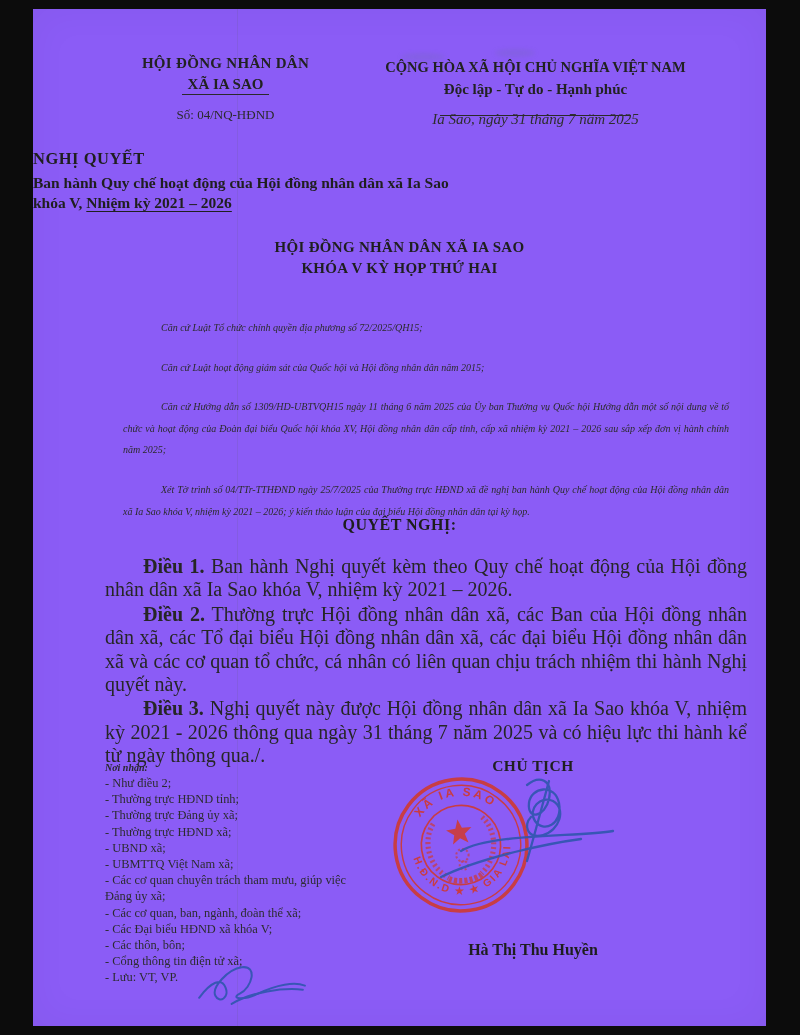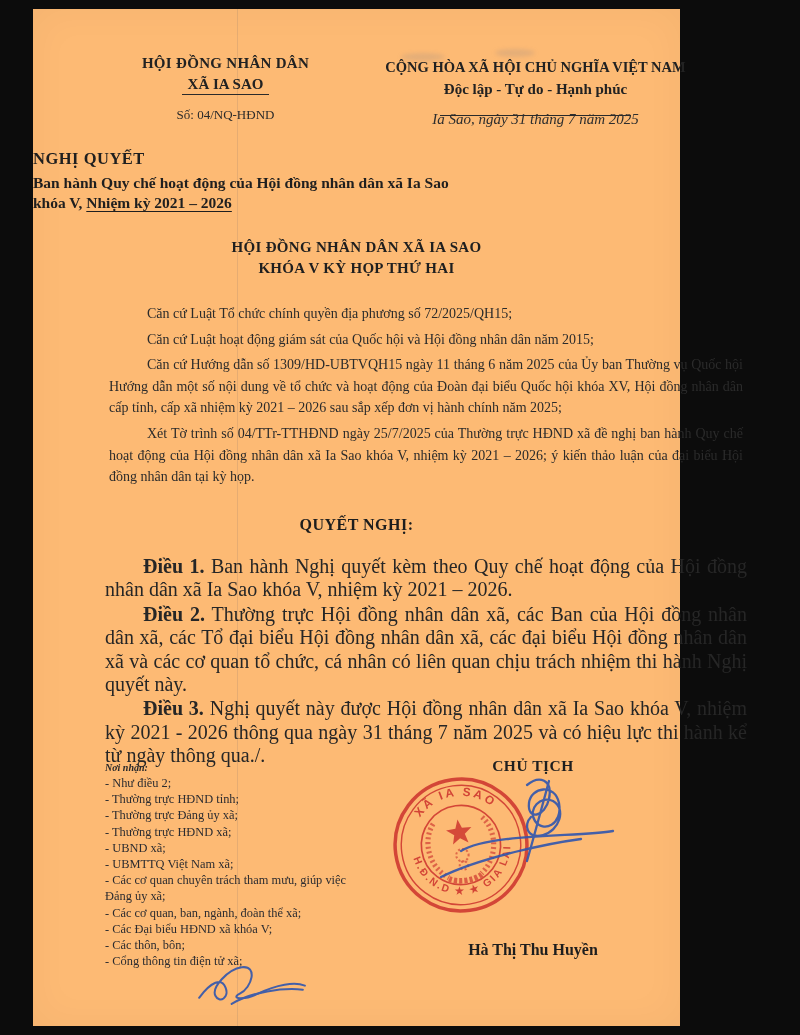--- a/index.html
+++ b/index.html
@@ -3,22 +3,22 @@
 <meta charset="utf-8">
 <style>
   html,body{margin:0;padding:0;}
   body{
     width:800px;height:1035px;position:relative;overflow:hidden;
     background:#0c0c0c;
     font-family:"Liberation Serif","DejaVu Serif",serif;
     color:#2d2d2d;
   }
   .paper{
-    position:absolute;left:33px;top:9px;width:647px;height:1017px;
-    background:#fdba74;
+    position:absolute;left:33px;top:9px;width:733px;height:1017px;
+    background:#8b5cf6;
     box-shadow:inset 0 0 40px rgba(0,0,0,0.04);
   }
   .fold-line{
     position:absolute;left:204px;top:0;width:1px;height:100%;
     background:rgba(90,95,105,0.14);
   }
   .smudge{position:absolute;background:rgba(100,110,140,0.16);filter:blur(2px);border-radius:50%;}
   .hdr-left{position:absolute;left:50px;top:46px;width:285px;text-align:center;}
   .hdr-left .l1{font-weight:bold;font-size:15px;letter-spacing:.3px;color:#222;}
   .hdr-left .l2{font-weight:bold;font-size:15px;margin-top:4px;color:#222;}
@@ -30,21 +30,21 @@
   .hdr-right .l2 span{border-bottom:1.6px solid #2a2a2a;padding:0 4px 18px;}
   .hdr-right .date{font-style:italic;font-size:15px;margin-top:13px;color:#2e2e2e;}
   .title-block{position:absolute;left:0;top:140px;width:100%;text-align:left;}
   .title-block .kind{font-weight:bold;font-size:16.5px;letter-spacing:.5px;color:#1f1f1f;}
   .title-block .subject{font-weight:bold;font-size:15.5px;line-height:20px;margin-top:4px;color:#1f1f1f;}
   .title-block .subject .u{text-decoration:underline;text-underline-offset:3px;}
   .authority{position:absolute;left:0;top:228px;width:100%;text-align:center;
     font-weight:bold;font-size:15px;line-height:21px;color:#1f1f1f;letter-spacing:.3px;}
   .preamble{position:absolute;left:72px;top:290px;width:642px;}
   .preamble p{
-    margin:4px;font-size:14px;line-height:21.6px;
+    margin:18px;font-style:italic;font-size:10px;line-height:21.6px;
     text-align:justify;text-indent:38px;color:#2b2b2b;
   }
   .resolve{position:absolute;left:0;top:507px;width:100%;text-align:center;
     font-weight:bold;font-size:16px;letter-spacing:.5px;color:#1d1d1d;}
   .articles{position:absolute;left:72px;top:546px;width:642px;}
   .articles p{margin:0 0 1px 0;font-size:20px;line-height:23.4px;text-align:justify;text-indent:38px;color:#262626;}
   .articles .lbl{font-weight:bold;}
   .recipients{position:absolute;left:72px;top:753px;width:258px;}
   .recipients .lbl{font-weight:bold;font-style:italic;font-size:10px;color:#28282a;}
   .recipients ul{list-style:none;margin:2px 0 0 0;padding:0;}
@@ -112,20 +112,21 @@
       <li>- Thường trực HĐND tỉnh;</li>
       <li>- Thường trực Đảng ủy xã;</li>
       <li>- Thường trực HĐND xã;</li>
       <li>- UBND xã;</li>
       <li>- UBMTTQ Việt Nam xã;</li>
       <li>- Các cơ quan chuyên trách tham mưu, giúp việc Đảng ủy xã;</li>
       <li>- Các cơ quan, ban, ngành, đoàn thể xã;</li>
       <li>- Các Đại biểu HĐND xã khóa V;</li>
       <li>- Các thôn, bôn;</li>
       <li>- Cổng thông tin điện tử xã;</li>
+      <li>- Lưu: VT, VP.</li>
     </ul>
   </div>
 
   <div class="sig-title">CHỦ TỊCH</div>
 
   <div class="seal-wrap">
     <svg width="140" height="140" viewBox="0 0 136 136">
       <g stroke="#cf3a31" fill="none" opacity="0.9">
         <circle cx="68" cy="68" r="64" stroke-width="3.4"></circle>
         <circle cx="68" cy="68" r="58" stroke-width="1.4"></circle>

